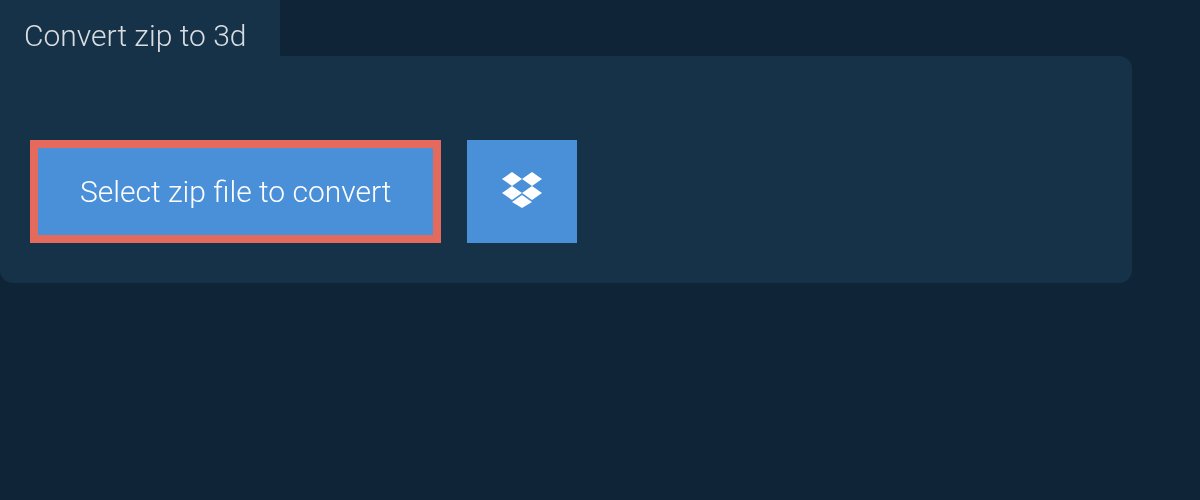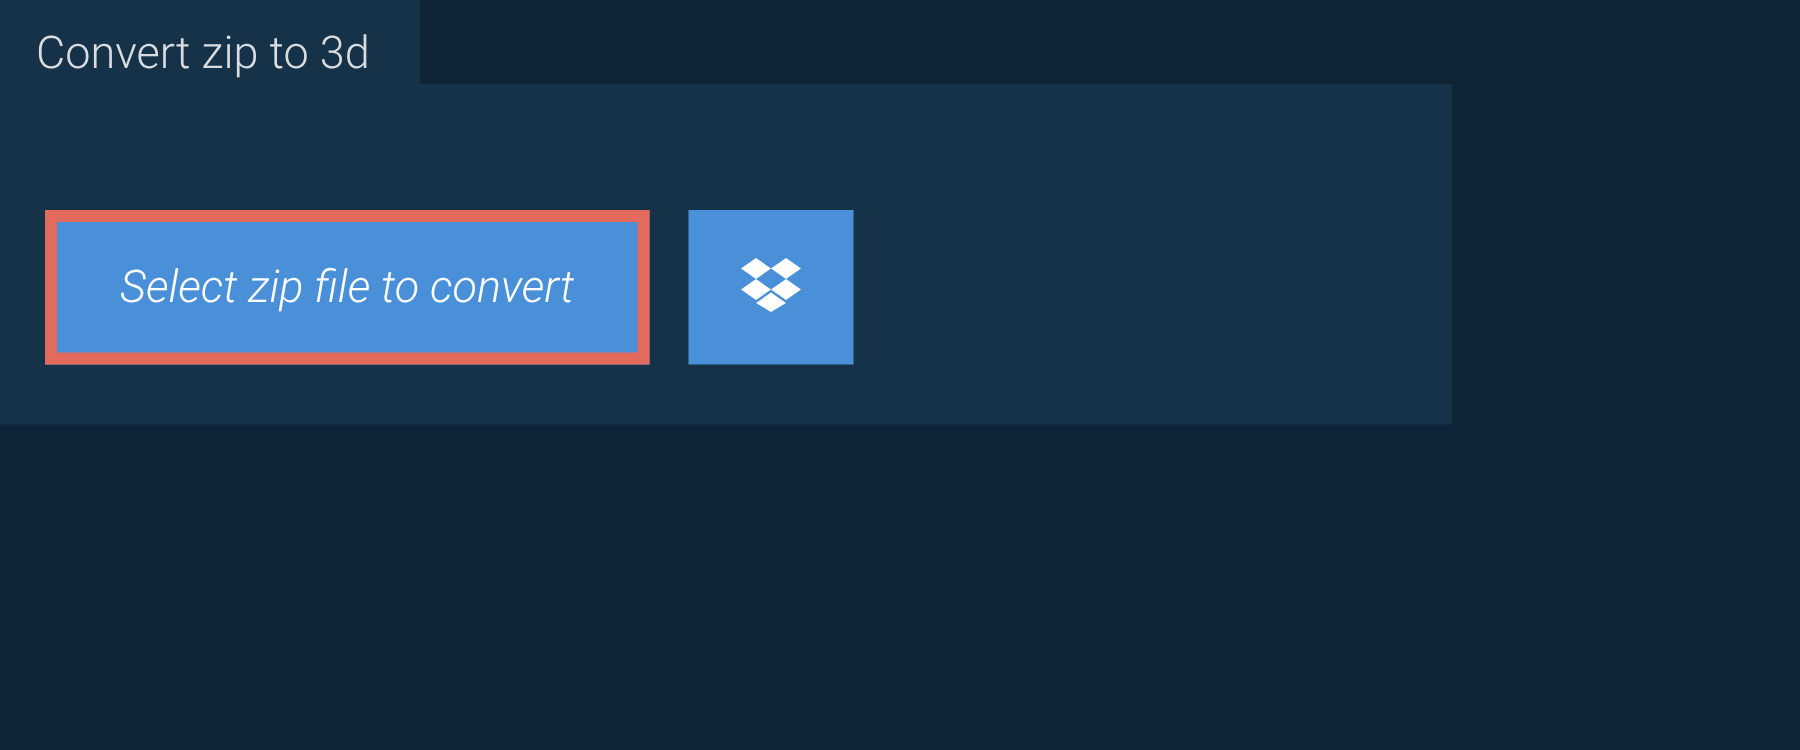--- a/index.html
+++ b/index.html
@@ -11,23 +11,24 @@
       width: 1200px;
       height: 500px;
       background: #0f2537;
       font-family: -apple-system, BlinkMacSystemFont, "Segoe UI", Roboto, "Helvetica Neue", Arial, sans-serif;
       overflow: hidden;
     }
     .panel {
       position: absolute;
       left: 0;
       top: 56px;
-      width: 968px;
+      width: 1132px;
       background: #163248;
       padding-bottom: 40px;
+      border-radius: 13px;
     }
     .tab {
       position: absolute;
       left: 0;
       top: -56px;
       height: 70px;
       background: #163248;
       padding: 18px 34px 18px 24px;
       display: flex;
       align-items: center;
@@ -37,21 +38,20 @@
       font-size: 30px;
       font-weight: 300;
       white-space: nowrap;
     }
     .button-row {
       display: flex;
       align-items: stretch;
       gap: 26px;
       margin-top: 84px;
       margin-left: 30px;
-      font-style: italic;
     }
     .select-button {
       background: #4a90d9;
       border: 8px solid #e36a5c;
       display: flex;
       align-items: center;
       justify-content: center;
       padding: 26px 42px;
       cursor: pointer;
     }

